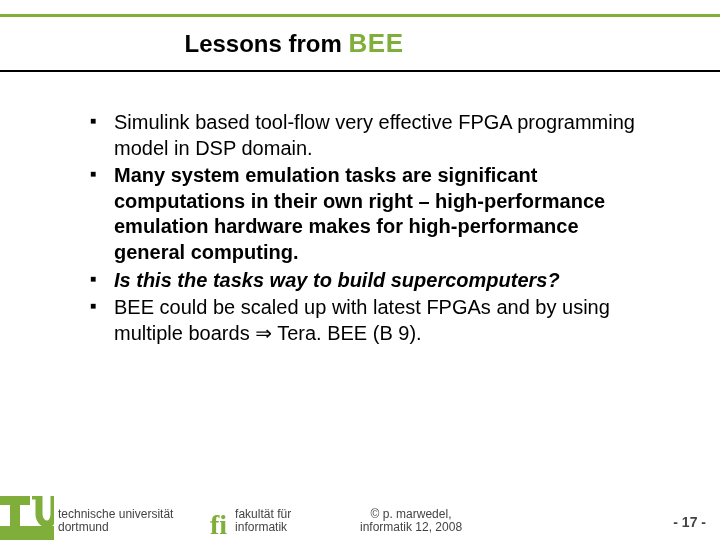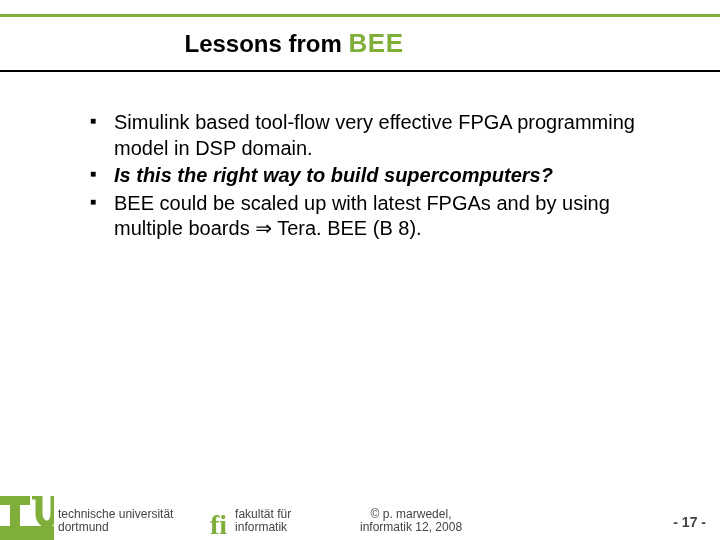--- a/index.html
+++ b/index.html
@@ -35,22 +35,23 @@
 
   <div class="title-row">
     <span class="title-text">Lessons from </span><span class="title-accent">BEE</span>
   </div>
 
   <div class="under-rule"></div>
 
   <div class="body">
     <ul class="bullets">
       <li><span>Simulink based tool-flow very effective FPGA programming model in DSP domain.</span></li>
-      <li><span class="bolditalic">Is this the right way to build supercomputers?</span></li>
-      <li><span>BEE could be scaled up with latest FPGAs and by using multiple boards ⇒ Tera. BEE (B 8).</span></li>
+      <li><span class="bold">Many system emulation tasks are significant computations in their own right – high-performance emulation hardware makes for high-performance general computing.</span></li>
+      <li><span class="bolditalic">Is this the tasks way to build supercomputers?</span></li>
+      <li><span>BEE could be scaled up with latest FPGAs and by using multiple boards ⇒ Tera. BEE (B 9).</span></li>
     </ul>
   </div>
 
   <div class="footer">
     <div class="tu-mark">
       <svg width="54" height="44" viewBox="0 0 54 44">
         <rect x="0" y="30" width="54" height="14" fill="#7fae3a"></rect>
         <rect x="10" y="0" width="10" height="30" fill="#7fae3a"></rect>
         <rect x="0" y="0" width="30" height="9" fill="#7fae3a"></rect>
         <path d="M32 0 h8 v20 a6 6 0 0 0 12 0 v-20 h-0 v0" fill="none"></path>

